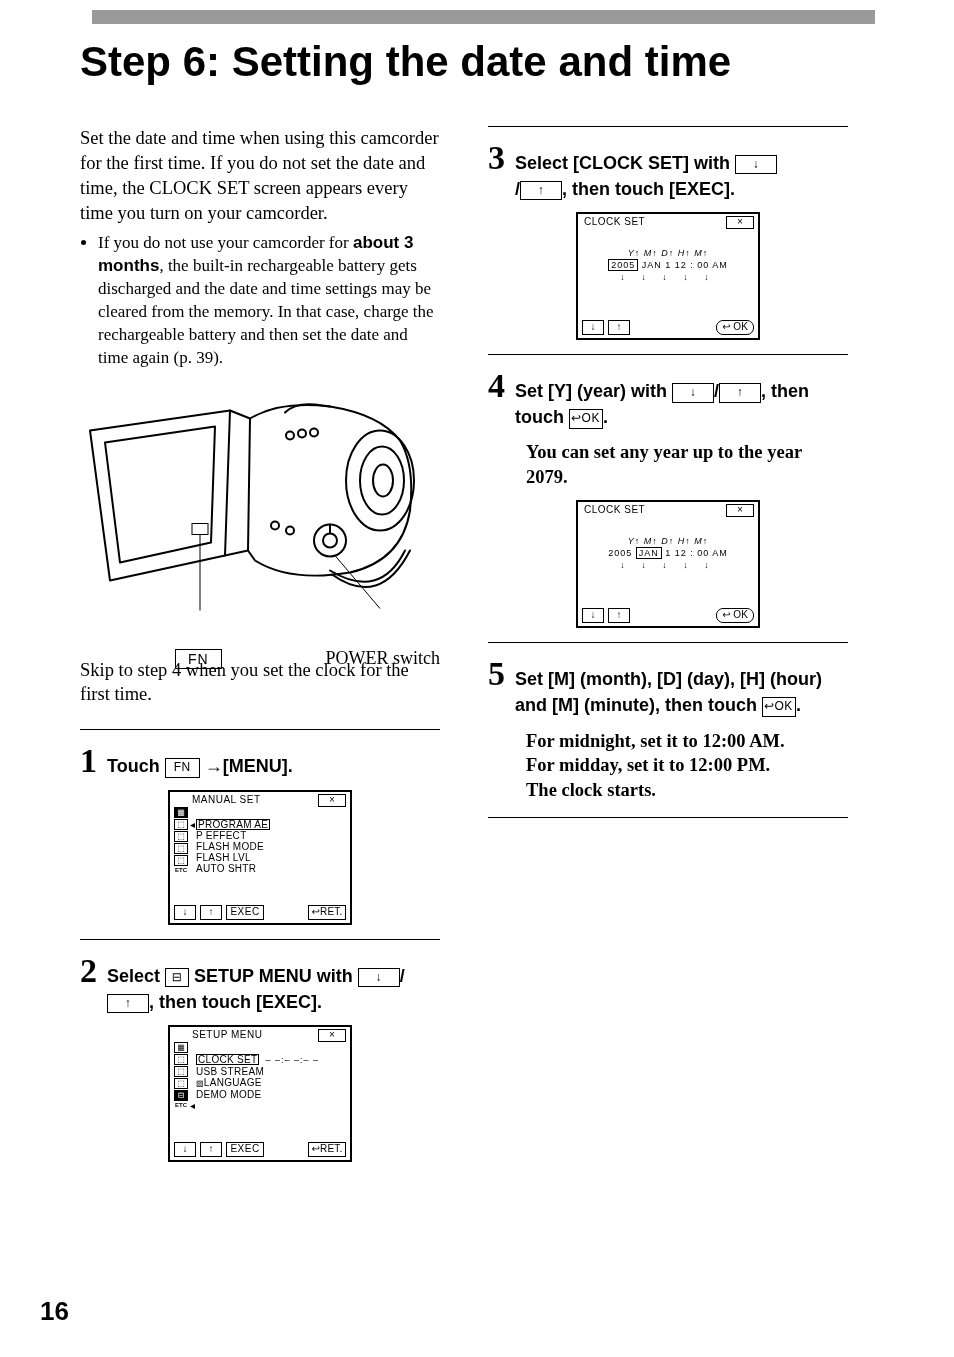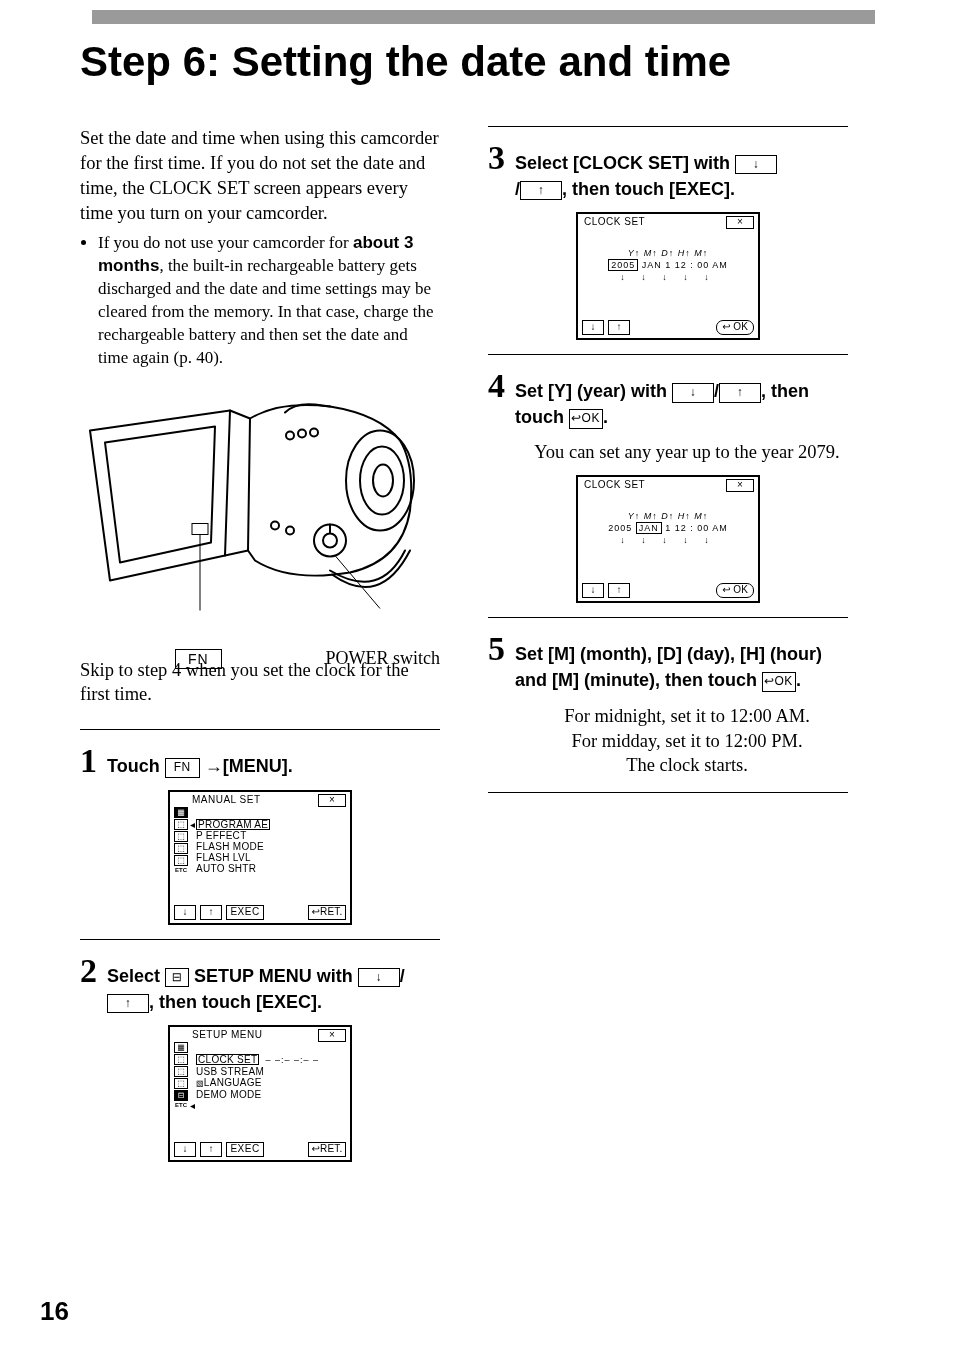--- a/index.html
+++ b/index.html
@@ -111,24 +111,23 @@
     text-align: center;
     vertical-align: 1px;
     letter-spacing: 0.5px;
   }
   .keybox.arrowk { padding: 0 12px; }
   .keybox.ok { padding: 0 2px 0 1px; }
 
   .body-note {
     font-family: "Times New Roman", Times, serif;
     font-size: 18.5px;
-    font-weight: 400;
+    font-weight: 700;
     line-height: 1.35;
     margin: 10px 0 8px 38px;
-    text-align: center;
   }
 
   
   .lcd-wrap { display: flex; justify-content: center; margin-top: 10px; }
   .lcd {
     border: 2px solid #000;
     width: 180px;
     font-family: Arial, Helvetica, sans-serif;
     font-size: 10px;
     position: relative;
@@ -228,21 +227,21 @@
 <div class="page">
   <div class="topbar"></div>
   <h1 class="title">Step 6: Setting the date and time</h1>
 
   <div class="columns">
 
     <div class="col">
       <div class="intro">Set the date and time when using this camcorder for the first time. If you do not set the date and time, the CLOCK SET screen appears every time you turn on your camcorder.</div>
       <ul class="bullets">
         <li>
-          <span>If you do not use your camcorder for </span><span class="bold">about 3 months</span><span>, the built-in rechargeable battery gets discharged and the date and time settings may be cleared from the memory. In that case, charge the rechargeable battery and then set the date and time again (p. 40).</span>
+          <span>If you do not use your camcorder for </span><span class="bold">about 3 months</span><span>, the built-in rechargeable battery gets discharged and the date and time settings may be cleared from the memory. In that case, charge the rechargeable battery and then set the date and time again (p. 39).</span>
         </li>
       </ul>
 
       <div class="cam-block">
         <svg class="cam-svg" viewBox="0 0 360 235">
 
           <g class="cam-stroke">
 
             <path d="M10 30 L150 10 L145 155 L30 180 Z"></path>
             <path d="M25 42 L135 26 L131 142 L40 162 Z"></path>

